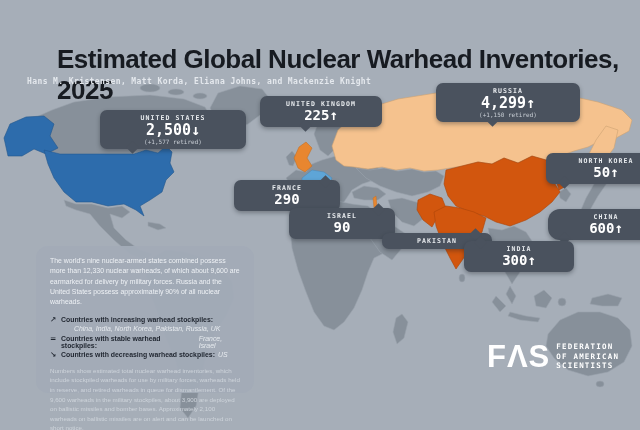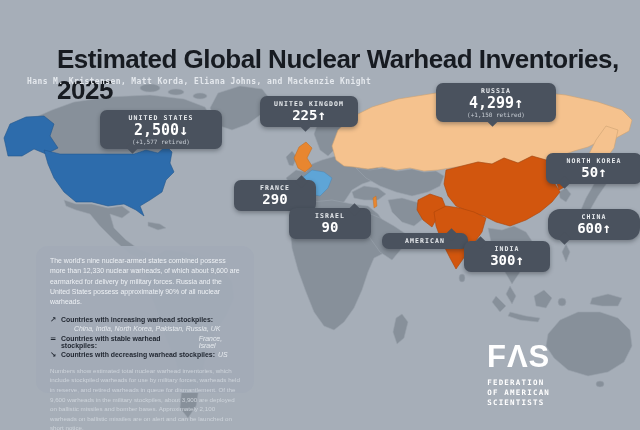--- a/index.html
+++ b/index.html
@@ -6,21 +6,21 @@
   body{width:640px;height:430px;overflow:hidden;background:#a6aeb8;font-family:"Liberation Sans",sans-serif;}
   #stage{position:relative;width:640px;height:430px;background:#a6aeb8;overflow:hidden;}
   #map{position:absolute;left:0;top:0;width:640px;height:430px;}
 
   
   .title{position:absolute;left:17px;top:44px;font-size:26px;font-weight:700;color:#171b21;letter-spacing:-0.5px;margin-left:40px;}
   .authors{position:absolute;left:19px;top:77px;font-family:"DejaVu Sans Mono",monospace;font-size:8px;font-weight:bold;color:#e4e8ed;letter-spacing:0.4px;margin-left:8px;}
 
   
   .country-label{position:absolute;background:#4a525e;border-radius:7px;color:#fff;text-align:center;
-     font-family:"DejaVu Sans Mono",monospace;padding:4px 4px 4px;box-shadow:0 2px 4px rgba(20,25,32,.35);z-index:5;}
+     font-family:"DejaVu Sans Mono",monospace;padding:4px 16px 4px;box-shadow:0 2px 4px rgba(20,25,32,.35);z-index:5;}
   .cl-name{font-size:6.5px;font-weight:bold;letter-spacing:1.1px;color:#e9ecef;white-space:nowrap;}
   .cl-value{font-size:14px;font-weight:bold;line-height:1.1;white-space:nowrap;}
   .cl-sub{font-size:6px;color:#c7cdd4;white-space:nowrap;line-height:1.1;}
   .tail{position:absolute;width:9px;height:9px;background:#4a525e;transform:rotate(45deg);z-index:-1;}
   .tail-b{bottom:-3px;} .tail-t{top:-3px;}
 
   .lbl-us{left:100px;top:110px;width:114px;} .lbl-us .cl-value{font-size:15px;}
   .lbl-uk{left:260px;top:96px;width:90px;}
   .lbl-ru{left:436px;top:83px;width:112px;} .lbl-ru .cl-value{font-size:15px;}
   .lbl-nk{left:546px;top:153px;width:88px;}
@@ -36,21 +36,21 @@
   .p-summary{font-size:6.9px;line-height:1.5;color:#eef1f5;margin:0 0 7px 0;}
   .legend{margin:0 0 7px 0;}
   .lg-row{display:flex;align-items:baseline;margin-bottom:1px;}
   .lg-icon{width:11px;font-family:"DejaVu Sans",sans-serif;font-size:7.5px;font-weight:bold;color:#1f252f;flex:0 0 11px;}
   .lg-label{font-size:6.9px;font-weight:bold;color:#1f252f;}
   .lg-list{font-size:6.9px;font-style:italic;color:#e7ebef;margin-left:3px;}
   .lg-list-block{font-size:6.9px;font-style:italic;color:#e7ebef;margin:0 0 2px 24px;}
   .p-footnote{font-size:6.2px;line-height:1.55;color:#ced4db;margin:0;}
 
   
-  .fas-logo{position:absolute;left:487px;top:341px;display:flex;align-items:center;gap:6px;z-index:5;flex-direction:column;}
+  .fas-logo{position:absolute;left:487px;top:341px;display:flex;align-items:center;gap:6px;z-index:5;}
   .fas-mark{font-family:"Liberation Sans",sans-serif;font-size:31px;font-weight:bold;color:#ffffff;letter-spacing:1px;line-height:1;}
   .fas-org{font-family:"DejaVu Sans Mono",monospace;font-size:7.5px;font-weight:bold;color:#ffffff;letter-spacing:1.2px;line-height:1.3;}
 </style>
 </head>
 <body>
 
 <div id="stage">
 
   <svg id="map" viewBox="0 0 640 430">
     <g fill="#87909a" stroke="#9aa2ac" stroke-width="0.6" stroke-linejoin="round">
@@ -164,21 +164,21 @@
     <span class="tail tail-t" style="right:10px"></span>
   </div>
 
   <div class="country-label lbl-il">
     <div class="cl-name">ISRAEL</div>
     <div class="cl-value">90</div>
     <span class="tail tail-t" style="right:12px"></span>
   </div>
 
   <div class="country-label lbl-pk">
-    <div class="cl-name">AMERICAN</div>
+    <div class="cl-name">PAKISTAN</div>
     <span class="tail tail-t" style="right:12px"></span>
   </div>
 
   <div class="country-label lbl-in">
     <div class="cl-name">INDIA</div>
     <div class="cl-value">300↑</div>
     <span class="tail tail-t" style="left:12px"></span>
   </div>
 
   <div class="panel">

